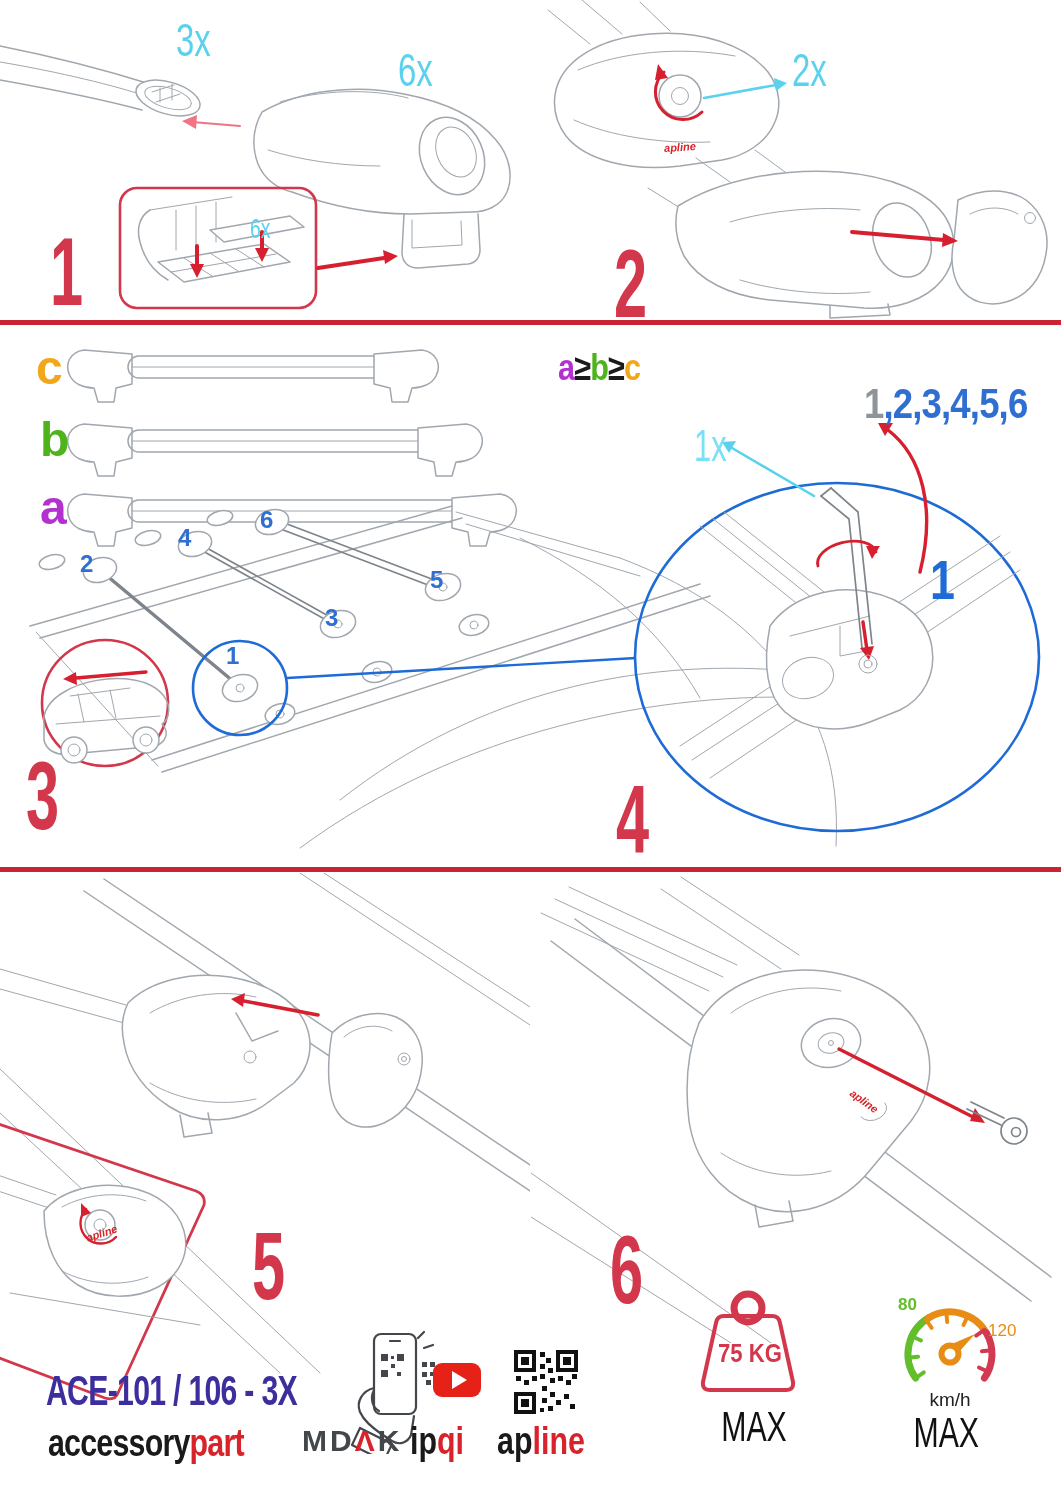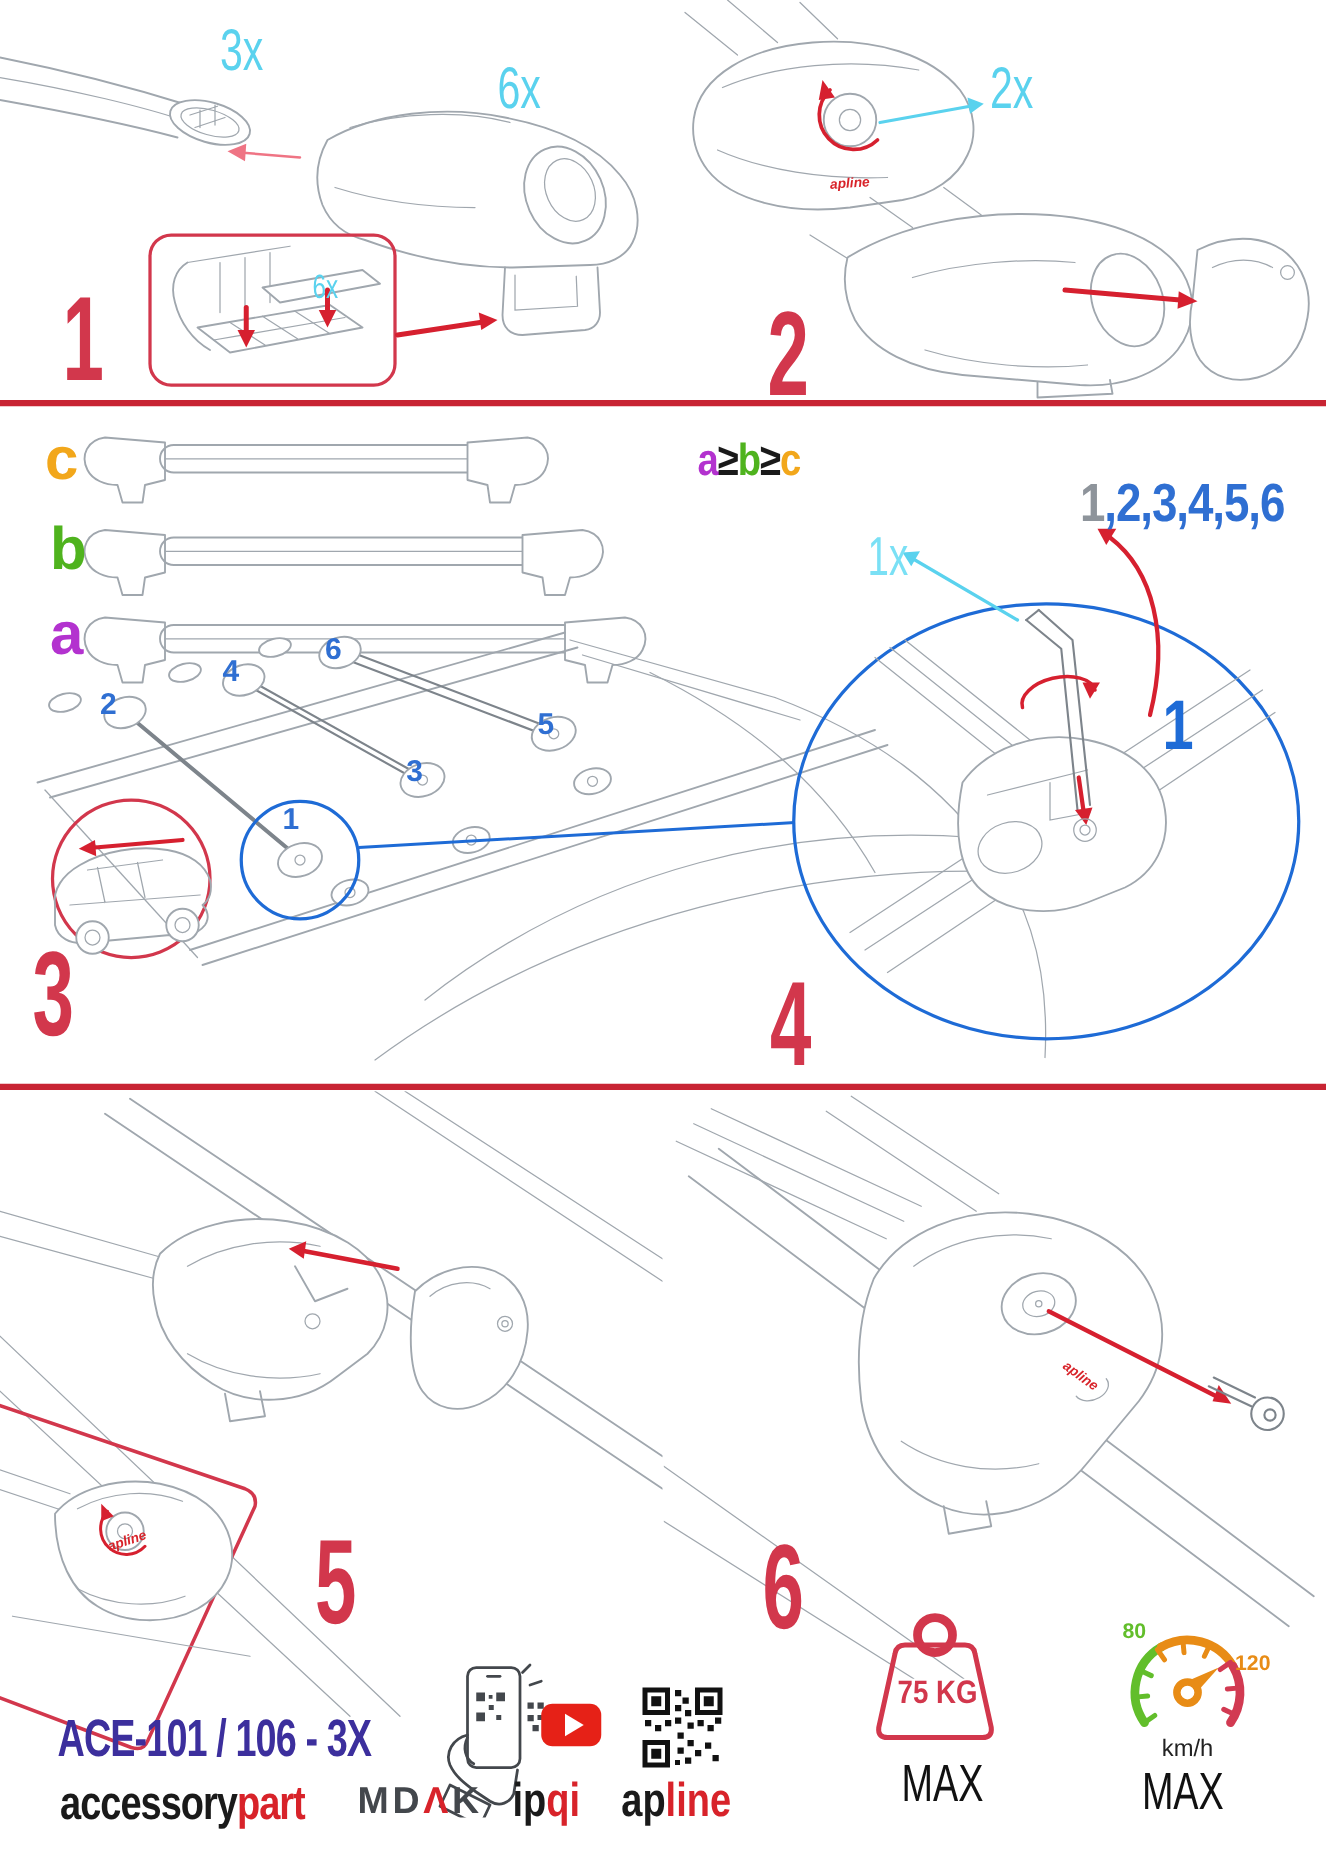--- a/index.html
+++ b/index.html
@@ -412,29 +412,29 @@
 
   <span class="stepnum" style="left:252px;top:1218px">5</span>
   <span class="brandmark" style="left:86px;top:1228px;transform:rotate(-18deg)">apline</span>
   <span class="stepnum" style="left:610px;top:1222px">6</span>
   <span class="brandmark" style="left:848px;top:1096px;transform:rotate(36deg)">apline</span>
 
   <span class="ftxt" style="left:46px;top:1370px;color:var(--navy);font-size:42px;font-weight:700;transform:scaleX(.72);transform-origin:left top;letter-spacing:-1px">ACE-101 / 106 - 3X</span>
   <div class="ftxt" style="left:48px;top:1424px;font-size:38px;font-weight:700;transform:scaleX(.8);transform-origin:left top;letter-spacing:-1px">
     <span style="color:#1a1a1a">accessory</span><span style="color:var(--brand-red)">part</span>
   </div>
-  <div class="ftxt" style="left:286px;top:1426px;font-size:30px;font-weight:700;letter-spacing:3px;color:var(--dark-gray)">
+  <div class="ftxt" style="left:302px;top:1426px;font-size:30px;font-weight:700;letter-spacing:3px;color:var(--dark-gray)">
     <span>MD</span><span style="color:var(--brand-red)">Λ</span><span>K</span>
   </div>
   <div class="ftxt" style="left:410px;top:1422px;font-size:38px;font-weight:700;transform:scaleX(.8);transform-origin:left top">
     <span style="color:#1a1a1a">ip</span><span style="color:var(--brand-red)">qi</span>
   </div>
   <div class="ftxt" style="left:497px;top:1422px;font-size:38px;font-weight:700;transform:scaleX(.8);transform-origin:left top">
     <span style="color:#1a1a1a">ap</span><span style="color:var(--brand-red)">line</span>
   </div>
   <span class="ftxt" style="left:710px;top:1340px;width:80px;text-align:center;color:var(--accent-red);font-size:26px;font-weight:700;transform:scaleX(.85);position:absolute">75 KG</span>
   <span class="ftxt" style="left:710px;top:1406px;width:80px;text-align:center;color:#111;font-size:42px;font-weight:500;transform:scaleX(.72);position:absolute">MAX</span>
   <span class="ftxt" style="left:898px;top:1296px;color:var(--speed-green);font-size:17px;font-weight:700">80</span>
-  <span class="ftxt" style="left:988px;top:1322px;color:var(--speed-orange);font-size:17px;font-weight:700">120</span>
+  <span class="ftxt" style="left:988px;top:1322px;color:var(--speed-orange);font-size:17px;font-weight:400">120</span>
   <span class="ftxt" style="left:920px;top:1390px;width:60px;text-align:center;color:#222;font-size:19px;position:absolute">km/h</span>
   <span class="ftxt" style="left:903px;top:1412px;width:75px;text-align:center;color:#111;font-size:42px;font-weight:500;transform:scaleX(.72);position:absolute">MAX</span>
 
 </div>
 
 </body></html>

